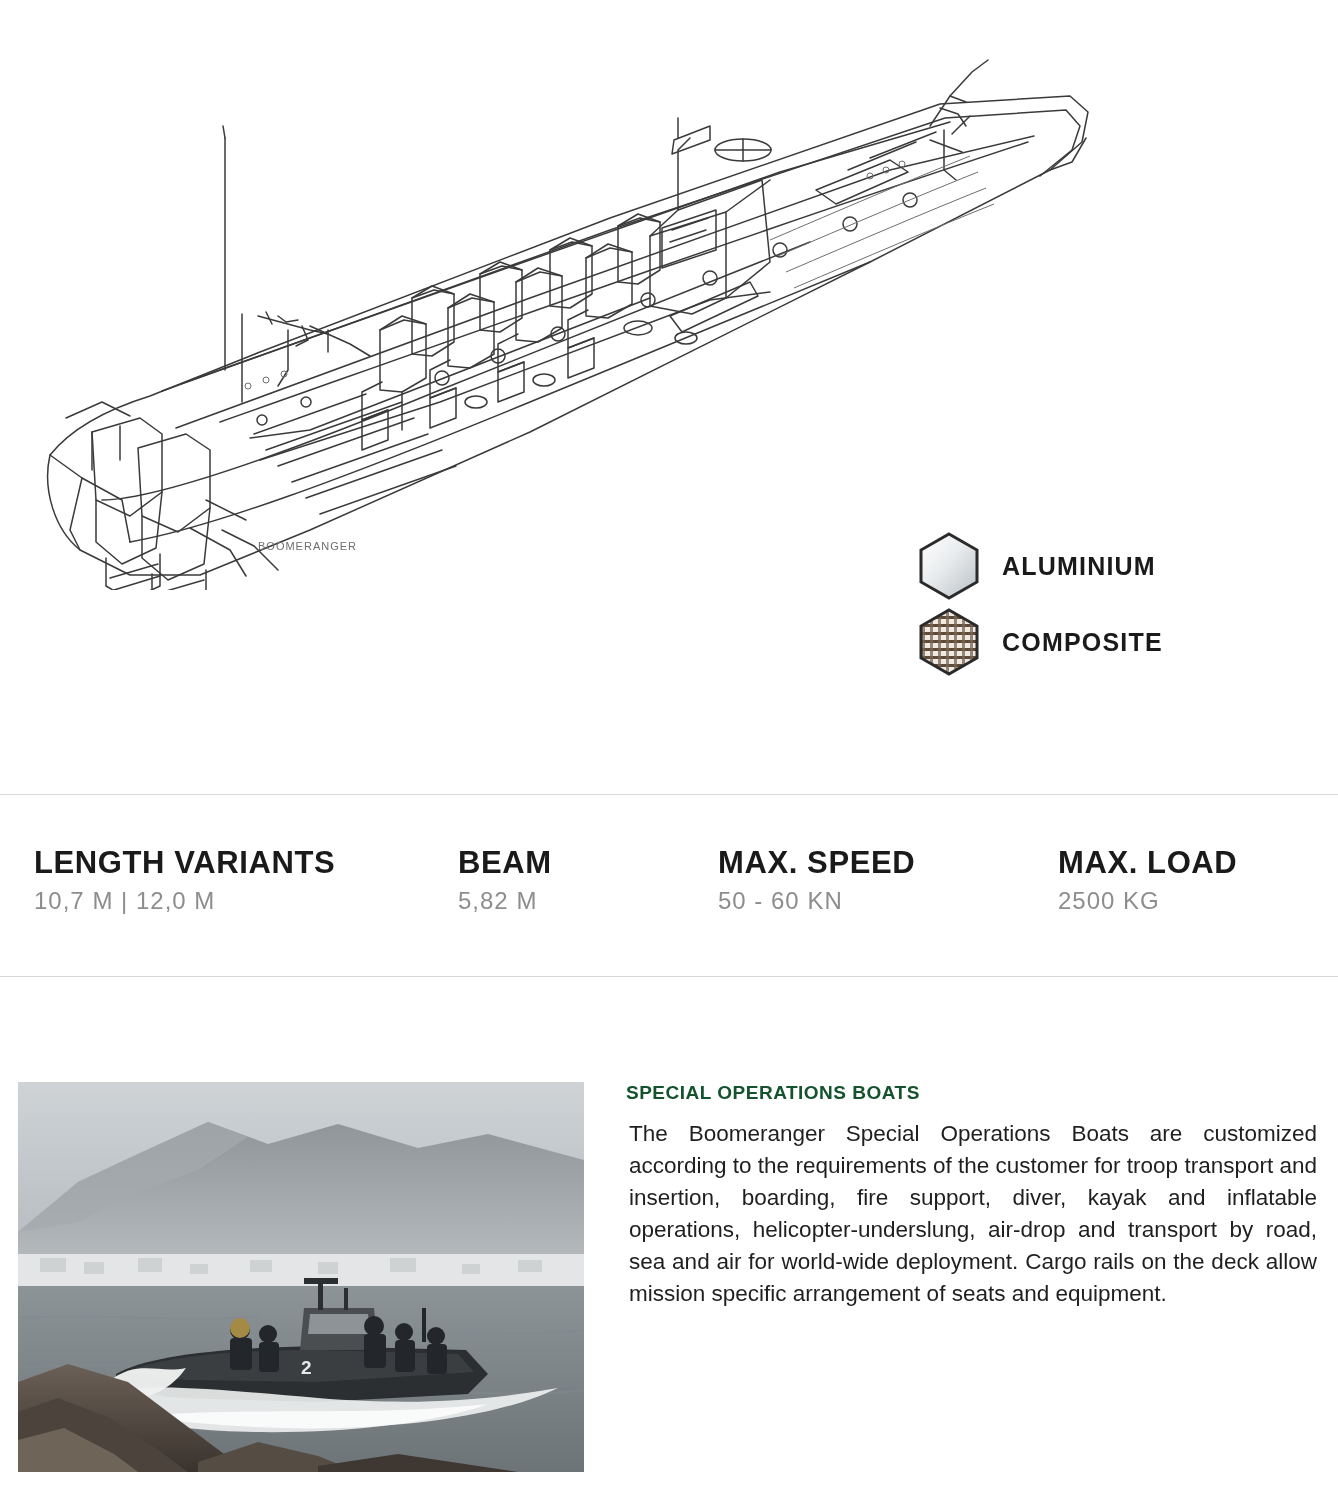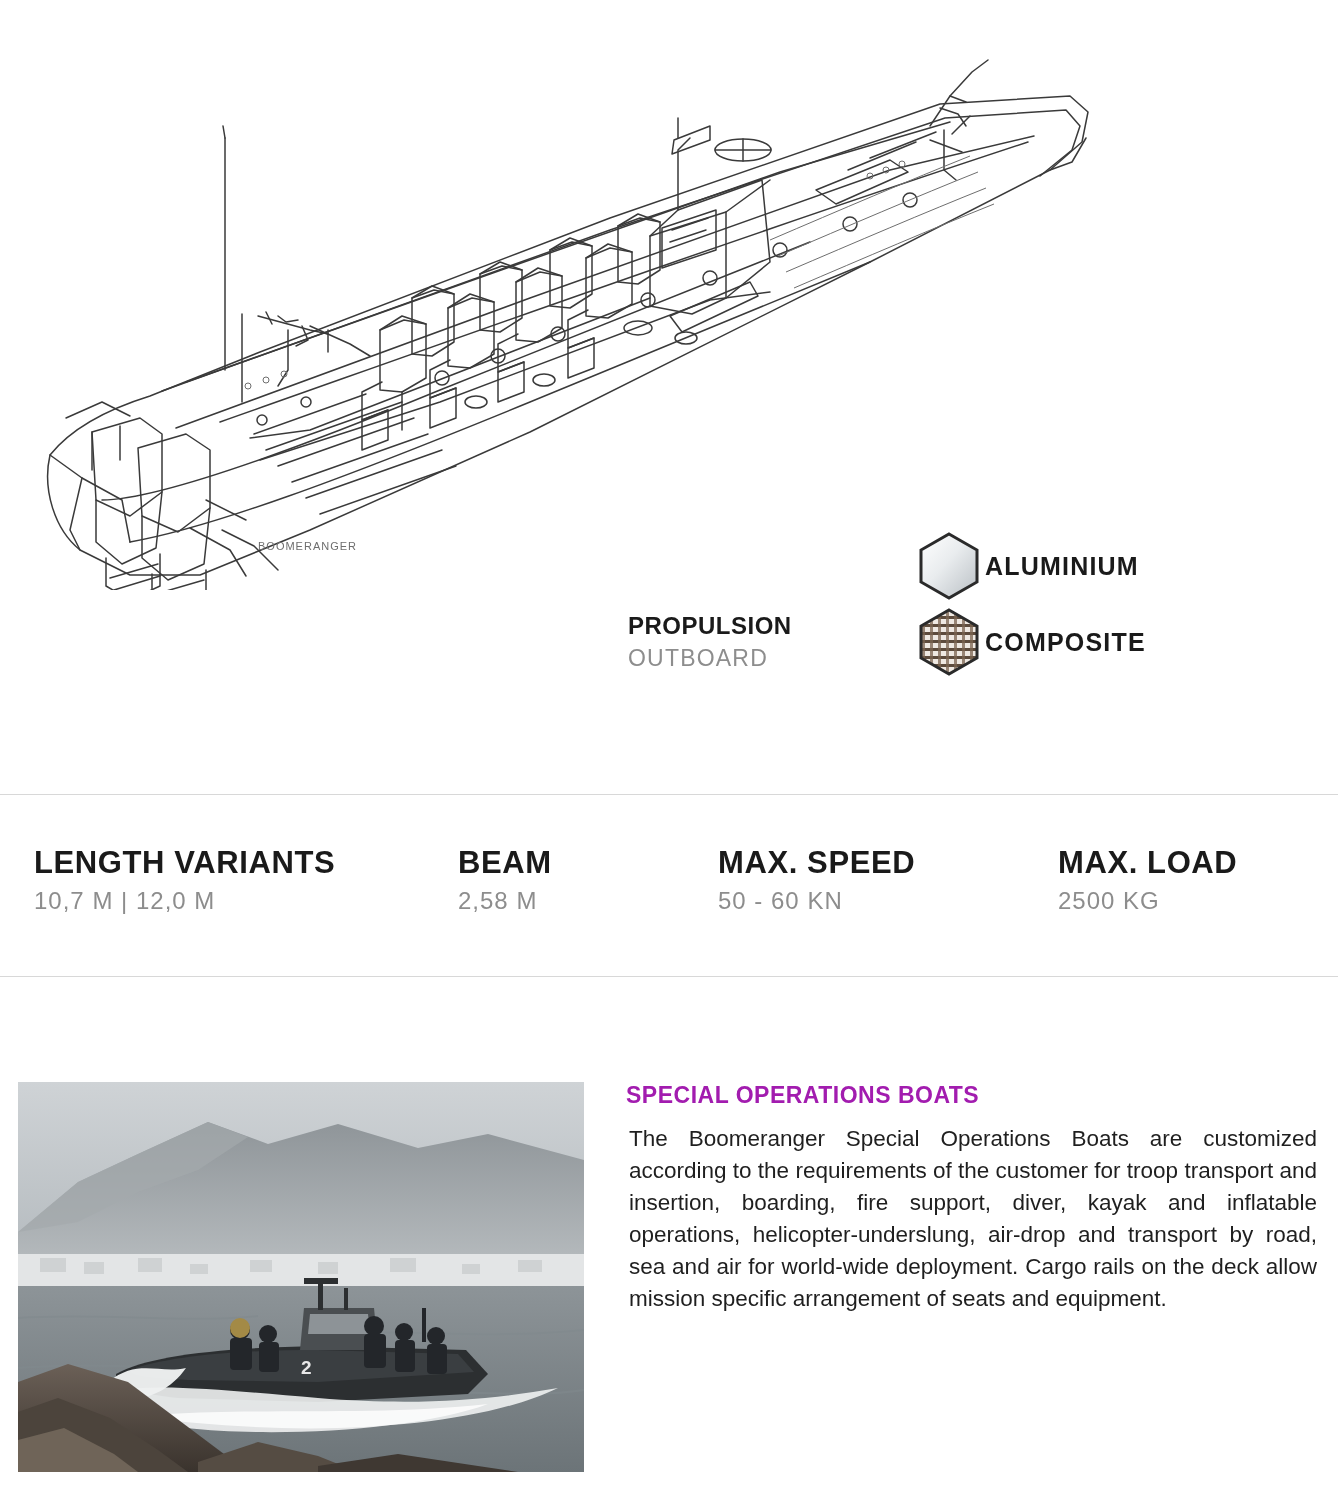--- a/index.html
+++ b/index.html
@@ -73,21 +73,21 @@
     height: 76px;
   }
   .hex {
     width: 62px;
     height: 68px;
     flex: 0 0 62px;
     position: relative;
   }
   .hex svg { display: block; }
   .mat-label {
-    margin-left: 5px;
+    margin-left: 22px;
     font-size: 25px;
     font-weight: bold;
     letter-spacing: 1.2px;
     color: #1a1a1a;
   }
 
   
   .rule {
     position: absolute;
     left: 0;
@@ -147,24 +147,24 @@
   .photo svg { display: block; width: 100%; height: 100%; }
 
   .copy {
     position: absolute;
     left: 626px;
     top: 0;
     width: 694px;
   }
   .copy h2 {
     margin: 0 0 14px 0;
-    font-size: 23px;
+    font-size: 19px;
     font-weight: bold;
     letter-spacing: 0.5px;
-    color: #a21caf;
+    color: #14532d;
   }
   .copy p {
     margin: 3px;
     font-size: 22.5px;
     line-height: 1.42;
     color: #1f1f1f;
     text-align: justify;
     text-justify: inter-word;
   }
 </style>
@@ -335,24 +335,20 @@
           <circle cx="876" cy="140" r="3"></circle>
           <circle cx="892" cy="134" r="3"></circle>
           <circle cx="238" cy="356" r="3"></circle>
           <circle cx="256" cy="350" r="3"></circle>
           <circle cx="274" cy="344" r="3"></circle>
         </g>
         <text x="248" y="520" font-family="Liberation Sans, sans-serif" font-size="11" fill="#6e6e6e" letter-spacing="1">BOOMERANGER</text>
       </svg>
     </div>
 
-    <div class="propulsion">
-      <div class="pr-title">PROPULSION</div>
-      <div class="pr-value">OUTBOARD</div>
-    </div>
 
     <div class="materials">
       <div class="mat-row">
         <span class="hex">
           <svg viewBox="0 0 62 68" xmlns="http://www.w3.org/2000/svg">
             <defs>
               <linearGradient id="alu" x1="0" y1="0" x2="1" y2="1">
                 <stop offset="0%" stop-color="#ffffff"></stop>
                 <stop offset="45%" stop-color="#e9ecee"></stop>
                 <stop offset="100%" stop-color="#b9bfc4"></stop>
@@ -383,21 +379,21 @@
 
   <div class="rule top"></div>
 
   <div class="specs">
     <div class="spec spec-1">
       <div class="s-title">LENGTH VARIANTS</div>
       <div class="s-value">10,7 M | 12,0 M</div>
     </div>
     <div class="spec spec-2">
       <div class="s-title">BEAM</div>
-      <div class="s-value">2,58 M</div>
+      <div class="s-value">5,82 M</div>
     </div>
     <div class="spec spec-3">
       <div class="s-title">MAX. SPEED</div>
       <div class="s-value">50 - 60 KN</div>
     </div>
     <div class="spec spec-4">
       <div class="s-title">MAX. LOAD</div>
       <div class="s-value">2500 KG</div>
     </div>
   </div>

